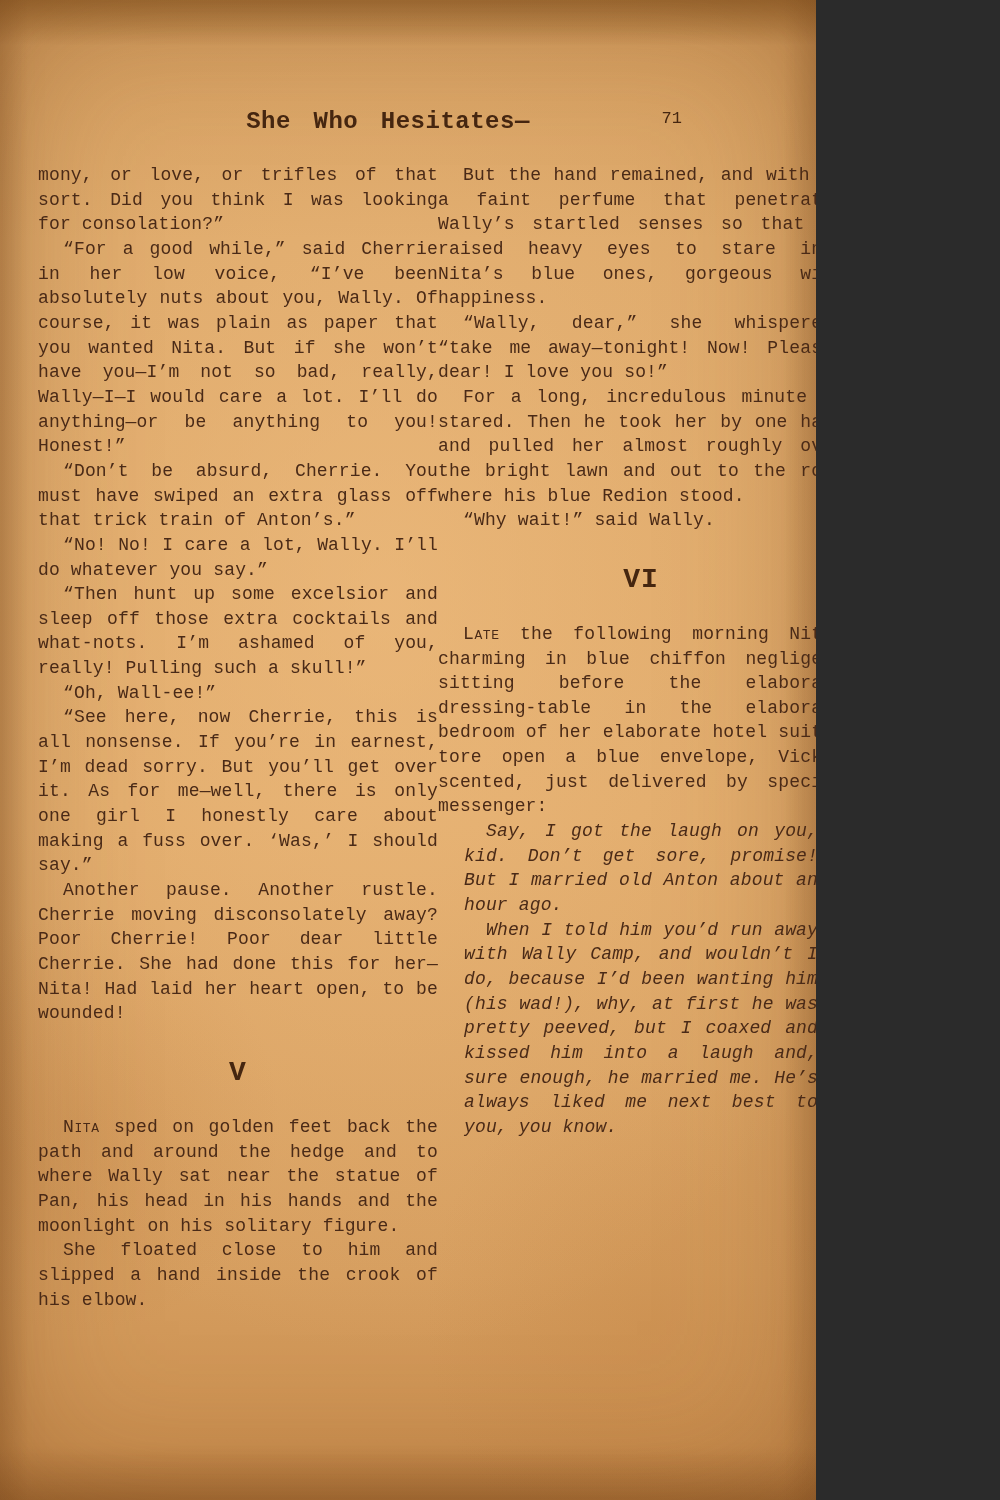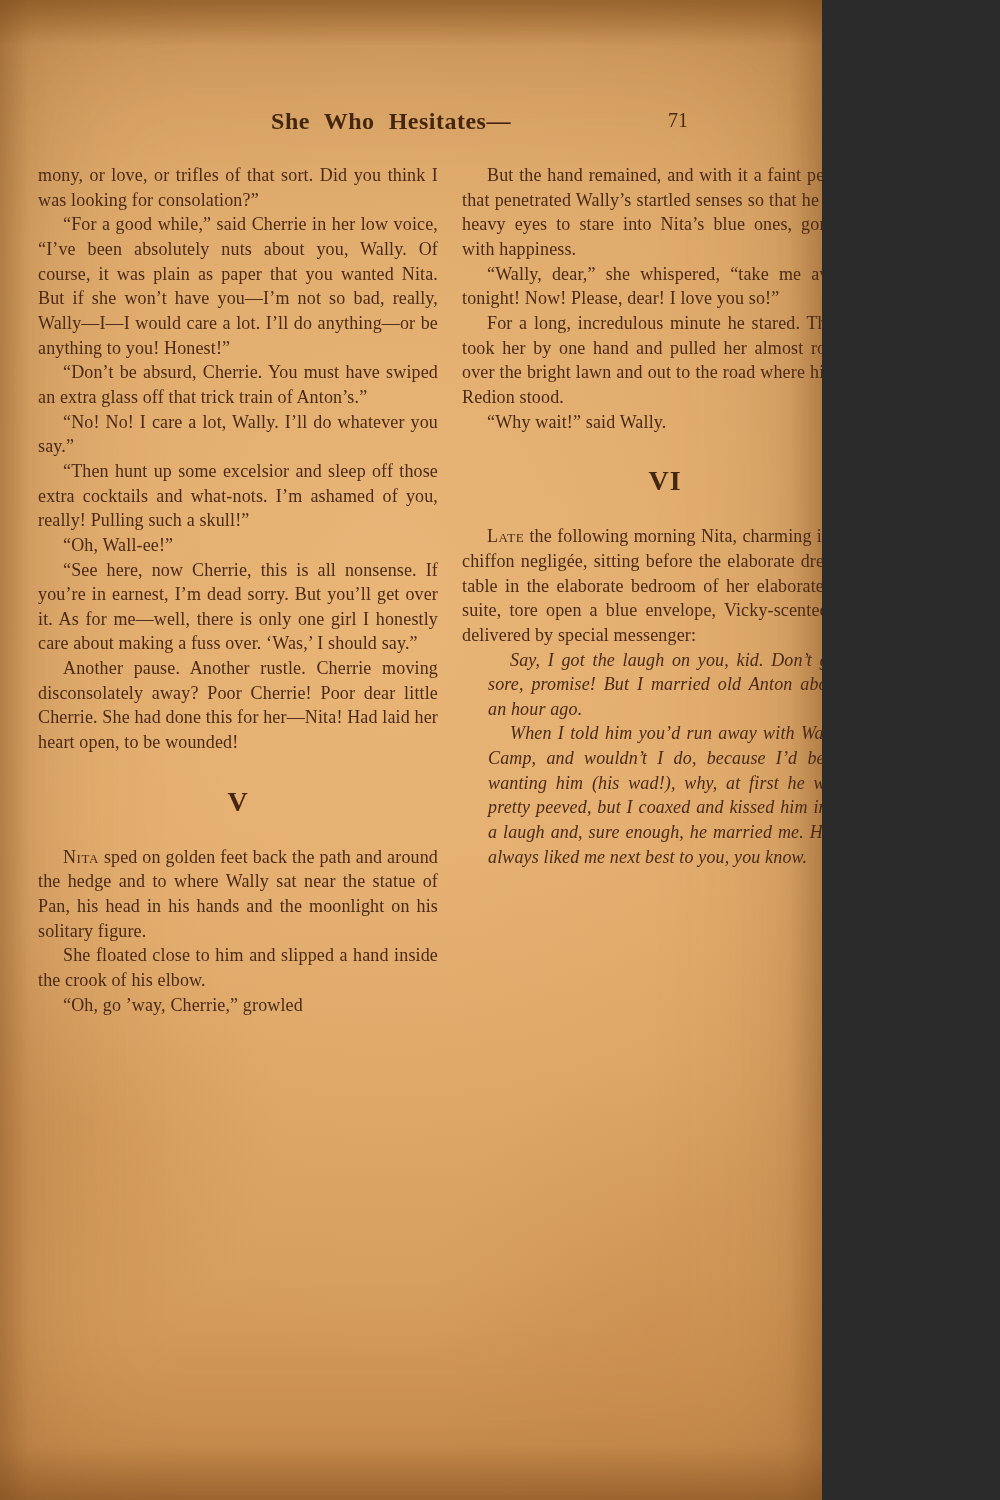--- a/index.html
+++ b/index.html
@@ -5,32 +5,31 @@
   html, body {
     margin: 0;
     padding: 0;
     background: #2b2b2b;
   }
   .page {
     position: relative;
     width: 816px;
     height: 1500px;
     overflow: hidden;
-    font-family: Liberation Serif, serif;
+    font-family: Liberation Mono, monospace;
     color: #4a2a17;
     background:
       radial-gradient(95% 70% at 47% 40%, rgba(244,195,135,0.50) 0%, rgba(244,195,135,0) 72%),
       radial-gradient(40% 25% at 80% 88%, rgba(190,125,60,0.25) 0%, rgba(190,125,60,0) 70%),
       radial-gradient(35% 20% at 10% 75%, rgba(180,115,55,0.22) 0%, rgba(180,115,55,0) 70%),
       linear-gradient(180deg, #b98342 0%, #d29c5e 3%, #dca768 16%, #dfa969 55%, #d59d5e 85%, #cc9152 96%, #bf8345 100%),
       #d7a061;
     box-shadow:
       inset 0 0 150px rgba(120,70,26,0.38),
       inset 0 0 45px  rgba(120,70,26,0.22);
-    padding-left: 6px;
   }
   
   .page::before {
     content: "";
     position: absolute;
     inset: 0;
     pointer-events: none;
     background:
       linear-gradient(90deg, rgba(115,66,24,0.22) 0%, rgba(115,66,24,0) 3.5%,
                       rgba(115,66,24,0) 96%, rgba(115,66,24,0.20) 100%),
@@ -53,30 +52,29 @@
     font-size: 24px;
     font-weight: bold;
     letter-spacing: 0.5px;
     word-spacing: 0.32em;
     color: #452610;
   }
   .folio {
     position: absolute;
     right: 12px;
     top: 1px;
-    font-size: 20px;
+    font-size: 17px;
     color: #452610;
   }
 
   .columns {
     position: absolute;
     top: 163px;
     left: 38px;
     display: flex;
-    gap: 24px;
     align-items: flex-start;
   }
   .col { display: block; }
   .col.left  { width: 400px; }
   .col.right { width: 406px; }
 
   .para {
     margin: 0;
     font-size: 18px;
     line-height: 24.65px;
@@ -122,21 +120,20 @@
         <div class="para indent">“For a good while,” said Cherrie in her low voice, “I’ve been absolutely nuts about you, Wally. Of course, it was plain as paper that you wanted Nita. But if she won’t have you—I’m not so bad, really, Wally—I—I would care a lot. I’ll do anything—or be anything to you! Honest!”</div>
         <div class="para indent">“Don’t be absurd, Cherrie. You must have swiped an extra glass off that trick train of Anton’s.”</div>
         <div class="para indent">“No! No! I care a lot, Wally. I’ll do whatever you say.”</div>
         <div class="para indent">“Then hunt up some excelsior and sleep off those extra cocktails and what-nots. I’m ashamed of you, really! Pulling such a skull!”</div>
         <div class="para indent">“Oh, Wall-ee!”</div>
         <div class="para indent">“See here, now Cherrie, this is all nonsense. If you’re in earnest, I’m dead sorry. But you’ll get over it. As for me—well, there is only one girl I honestly care about making a fuss over. ‘Was,’ I should say.”</div>
         <div class="para indent">Another pause. Another rustle. Cherrie moving disconsolately away? Poor Cherrie! Poor dear little Cherrie. She had done this for her—Nita! Had laid her heart open, to be wounded!</div>
         <div class="section-heading">V</div>
         <div class="para indent"><span class="smallcaps">Nita</span> sped on golden feet back the path and around the hedge and to where Wally sat near the statue of Pan, his head in his hands and the moonlight on his solitary figure.</div>
         <div class="para indent">She floated close to him and slipped a hand inside the crook of his elbow.</div>
-        <div class="para indent">“Oh, go ’way, Cherrie,” growled</div>
       </div>
     <div class="col right" id="col-right">
         <div class="para indent">But the hand remained, and with it a faint perfume that penetrated Wally’s startled senses so that he raised heavy eyes to stare into Nita’s blue ones, gorgeous with happiness.</div>
         <div class="para indent">“Wally, dear,” she whispered, “take me away—tonight! Now! Please, dear! I love you so!”</div>
         <div class="para indent">For a long, incredulous minute he stared. Then he took her by one hand and pulled her almost roughly over the bright lawn and out to the road where his blue Redion stood.</div>
         <div class="para indent">“Why wait!” said Wally.</div>
         <div class="section-heading">VI</div>
         <div class="para indent"><span class="smallcaps">Late</span> the following morning Nita, charming in blue chiffon negligée, sitting before the elaborate dressing-table in the elaborate bedroom of her elaborate hotel suite, tore open a blue envelope, Vicky-scented, just delivered by special messenger:</div>
         <div class="para indent letter">Say, I got the laugh on you, kid. Don’t get sore, promise! But I married old Anton about an hour ago.</div>
         <div class="para indent letter">When I told him you’d run away with Wally Camp, and wouldn’t I do, because I’d been wanting him (his wad!), why, at first he was pretty peeved, but I coaxed and kissed him into a laugh and, sure enough, he married me. He’s always liked me next best to you, you know.</div>

